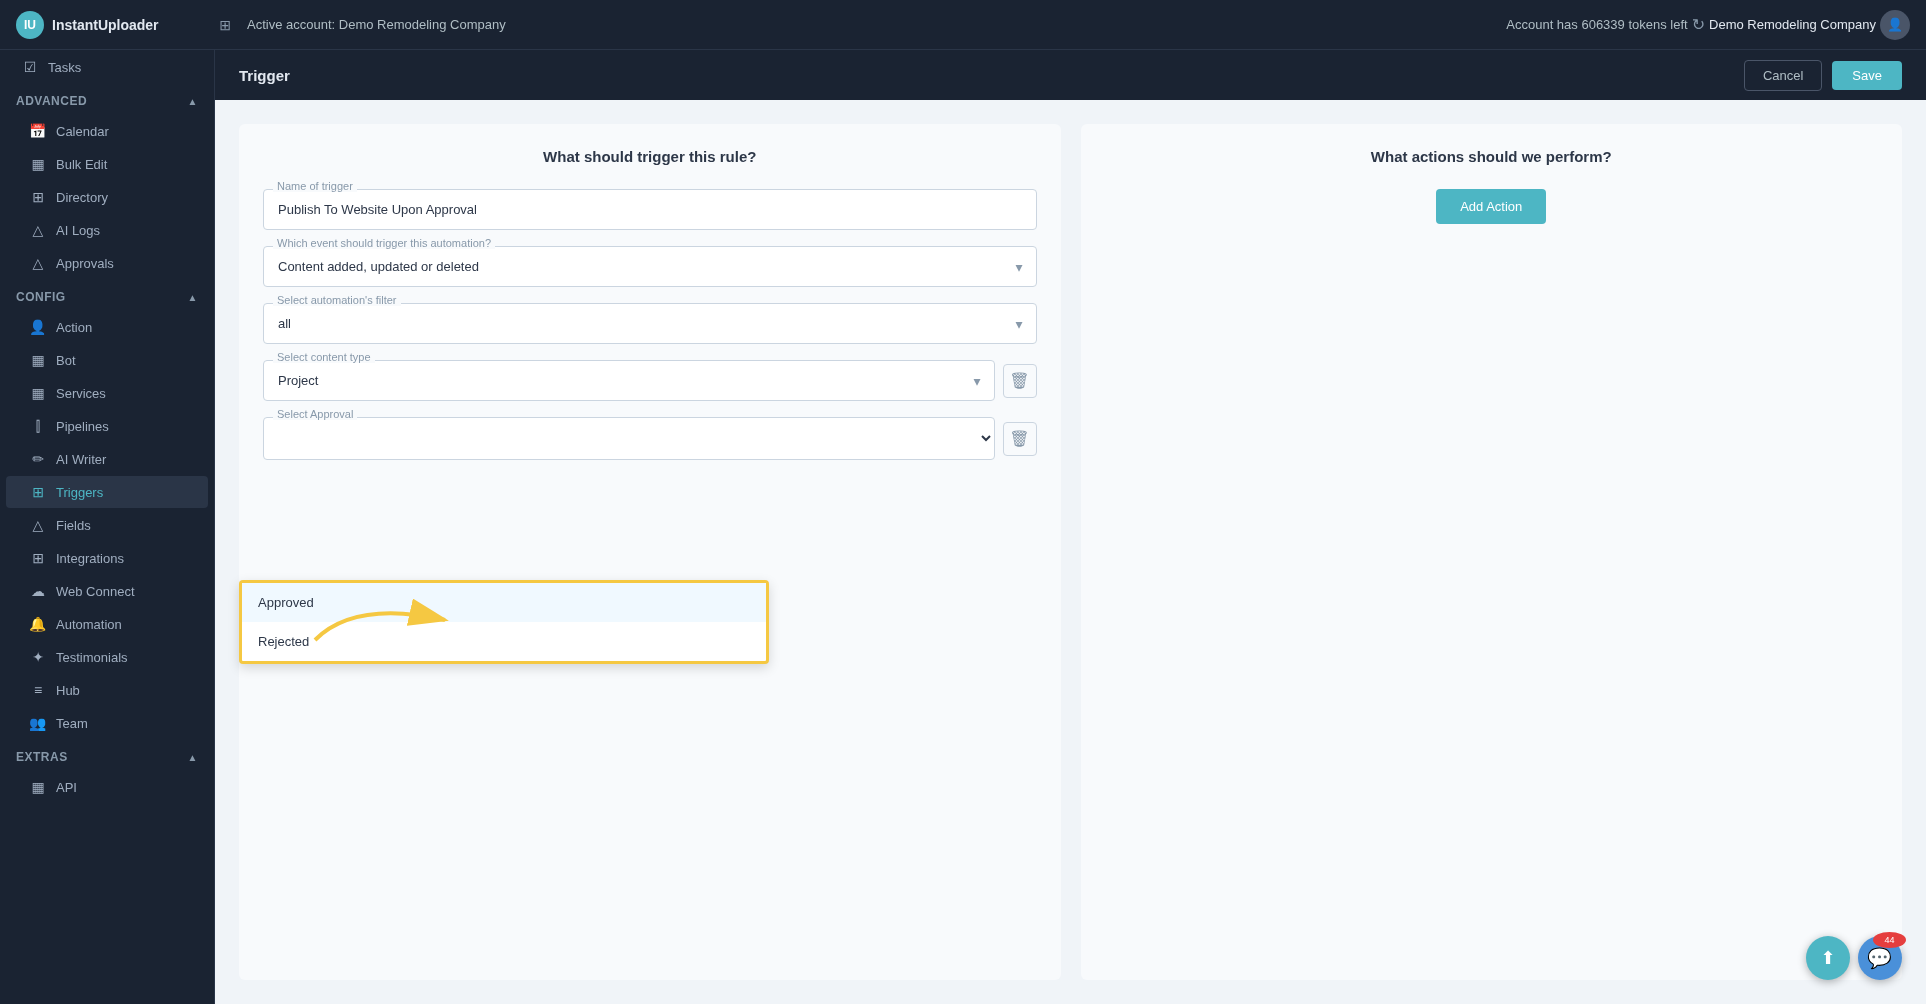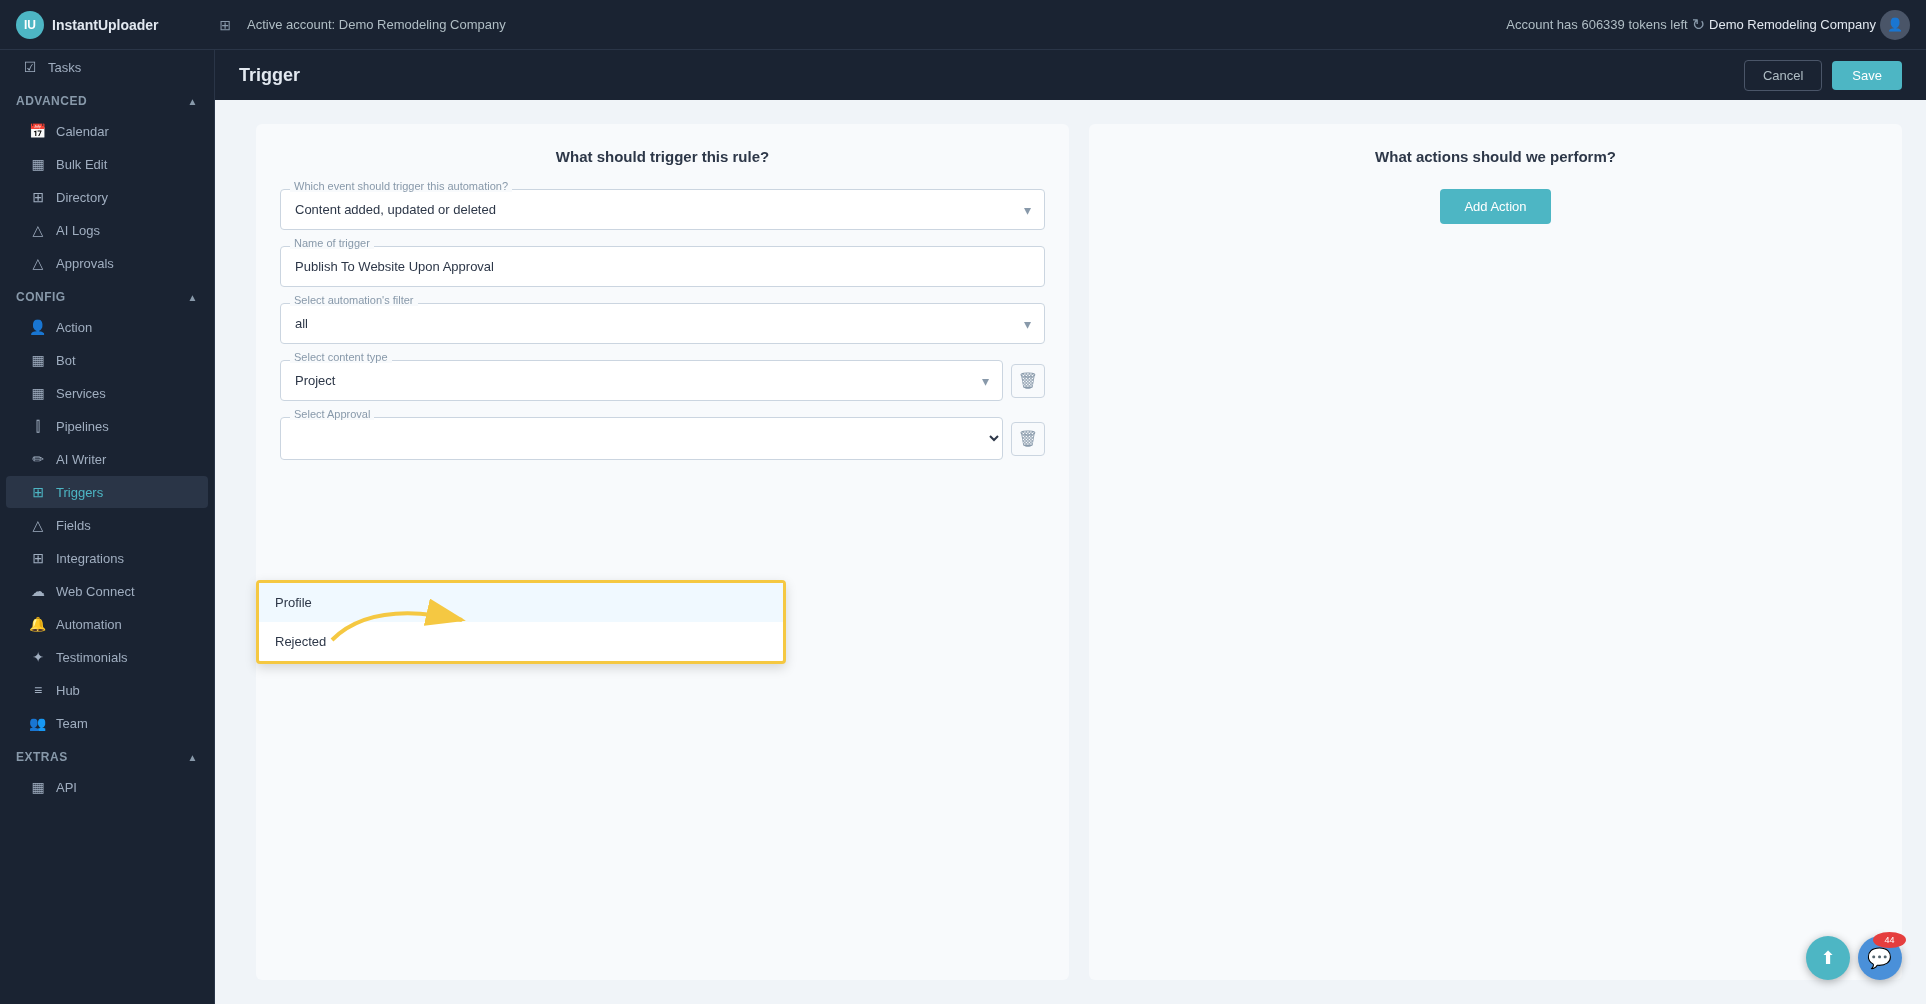--- a/index.html
+++ b/index.html
@@ -113,21 +113,21 @@
     
     .content-subheader {
       background: #1a2332;
       padding: 0 24px;
       height: 50px;
       display: flex;
       align-items: center;
       justify-content: space-between;
       flex-shrink: 0;
     }
-    .content-subheader-title { color: #e2e8f0; font-size: 18px; font-weight: 600; }
+    .content-subheader-title { color: #e2e8f0; font-size: 15px; font-weight: 600; }
     .subheader-actions { display: flex; gap: 10px; align-items: center; }
     .btn-cancel {
       background: transparent;
       border: 1px solid #4a5568;
       color: #b0bec5;
       padding: 7px 18px;
       border-radius: 4px;
       cursor: pointer;
       font-size: 13px;
     }
@@ -143,21 +143,20 @@
     }
 
     
     .trigger-content {
       flex: 1;
       display: flex;
       padding: 24px;
       gap: 20px;
       overflow-y: auto;
       position: relative;
-      margin-left: 17px;
     }
 
     
     .trigger-left {
       flex: 1;
       background: #f8fafc;
       border-radius: 6px;
       padding: 24px;
     }
     .panel-title {
@@ -476,31 +475,31 @@
         <button class="btn-save">Save</button>
       </div>
     </div>
 
     <div class="trigger-content">
 
       <div class="trigger-left">
         <div class="panel-title">What should trigger this rule?</div>
 
         <div class="form-group">
+          <label class="form-label">Name of trigger</label>
+          <input class="form-input" type="text" value="Publish To Website Upon Approval" style="">
+        </div>
+
+        <div class="form-group">
           <label class="form-label">Which event should trigger this automation?</label>
           <div class="select-wrapper">
             <select class="form-select">
               <option>Content added, updated or deleted</option>
             </select>
           </div>
-        </div>
-
-        <div class="form-group">
-          <label class="form-label">Name of trigger</label>
-          <input class="form-input" type="text" value="Publish To Website Upon Approval" style="">
         </div>
 
         <div class="form-group">
           <label class="form-label">Select automation's filter</label>
           <div class="select-wrapper">
             <select class="form-select">
               <option>all</option>
             </select>
           </div>
         </div>
@@ -525,21 +524,21 @@
                 <option value=""></option>
                 <option value="approved">Approved</option>
                 <option value="rejected">Rejected</option>
               </select>
             </div>
             <button class="delete-btn">🗑</button>
           </div>
         </div>
 
         <div class="dropdown-overlay">
-          <div class="dropdown-option highlighted">Profile</div>
+          <div class="dropdown-option highlighted">Approved</div>
           <div class="dropdown-option-rejected">Rejected</div>
         </div>
 
         <svg class="arrow-annotation" viewBox="0 0 180 80" xmlns="http://www.w3.org/2000/svg">
           <defs>
             <marker id="arrowhead" markerWidth="10" markerHeight="7" refX="9" refY="3.5" orient="auto">
               <polygon points="0 0, 10 3.5, 0 7" fill="#f5c842"></polygon>
             </marker>
           </defs>
           <path d="M 20,60 Q 60,20 150,40" stroke="#f5c842" stroke-width="4" fill="none" marker-end="url(#arrowhead)"></path>

